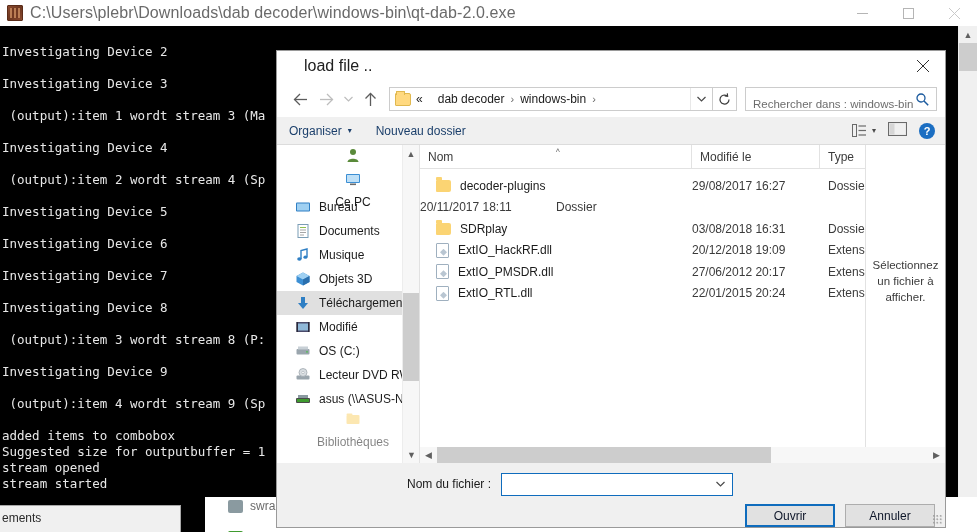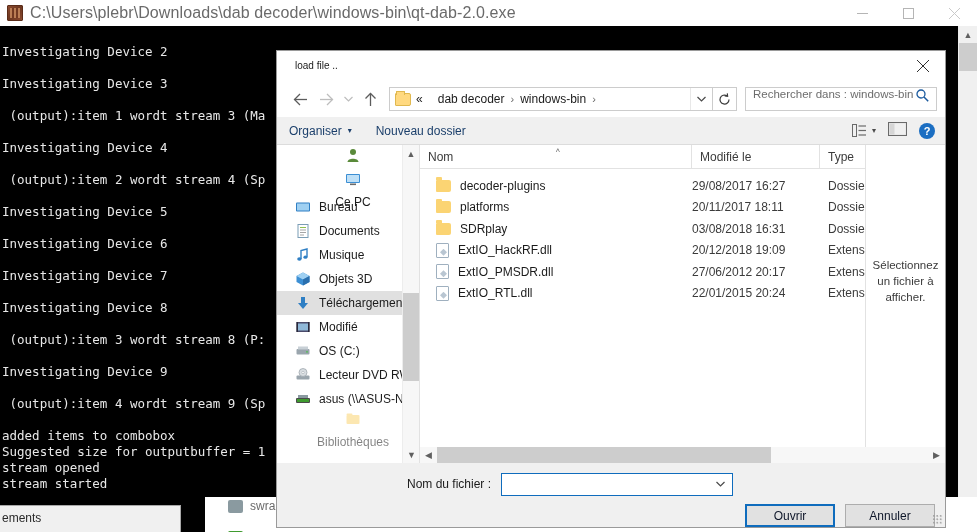--- a/index.html
+++ b/index.html
@@ -94,21 +94,21 @@
     position: absolute; left: 276px; top: 50px; width: 670px; height: 478px;
     background: #f0f0f0;
     border: 1px solid #9a9a9a;
     box-shadow: 0 0 0 0 rgba(0,0,0,0);
   }
   .dlg-titlebar {
     height: 30px; background: #ffffff;
     display:flex; align-items:center; justify-content:space-between;
     border-bottom: 1px solid #ffffff;
   }
-  .dlg-title { font-size: 10px; color:#202020; padding-left: 18px; }
+  .dlg-title { font-size: 16px; color:#202020; padding-left: 27px; }
   .dlg-close {
     width: 45px; height: 30px; display:flex; align-items:center; justify-content:center;
     color:#303030;
   }
 
   
   .navbar {
     height: 36px; background:#ffffff; display:flex; align-items:center;
     padding: 0 8px 0 10px; gap: 0;
   }
@@ -138,21 +138,21 @@
   .addr-caret {
     margin-left:auto; width: 22px; display:flex; align-items:center; justify-content:center;
     color:#4a4a4a; font-size:9px; border-left: 1px solid #e8e8e8; height: 22px;
   }
   .refresh-btn {
     width: 24px; height: 24px; display:flex; align-items:center; justify-content:center;
     color:#3c3c3c; border:1px solid #cccccc; border-left:none; background:#fff;
   }
   .searchbox {
     width: 192px; height:24px; border:1px solid #cccccc; background:#fff;
-    display:flex; align-items:flex-start; margin-left: 8px; flex: none;
+    display:flex; align-items:flex-end; margin-left: 8px; flex: none;
   }
   .search-ph { font-size:11.5px; color:#6d6d6d; padding-left:7px; white-space:nowrap; }
   .search-icon { margin-left:auto; margin-right:7px; color:#1b5a9e; }
 
   
   .toolbar {
     height: 28px; background:#f0f0f0; display:flex; align-items:center;
     padding: 0 10px 0 12px; border-bottom: 1px solid #dcdcdc;
   }
   .tb-item { font-size:12px; color:#1b3f6b; display:flex; align-items:center; gap:6px; }
@@ -629,24 +629,20 @@
         <div class="fl-rows">
           <div class="fl-row" style="margin-top:6px">
             <div class="fl-c-name" style="width:272px">
               <span class="folder-ico"></span>
               <span>decoder-plugins</span>
             </div>
             <div class="fl-c-date" style="width:128px">29/08/2017 16:27</div>
             <div class="fl-c-type" style="width:46px">Dossier</div>
           </div>
           <div class="fl-row">
-            <div class="fl-c-name" style="width:272px">
-              <span class="folder-ico"></span>
-              <span>platforms</span>
-            </div>
             <div class="fl-c-date" style="width:128px">20/11/2017 18:11</div>
             <div class="fl-c-type" style="width:46px">Dossier</div>
           </div>
           <div class="fl-row">
             <div class="fl-c-name" style="width:272px">
               <span class="folder-ico"></span>
               <span>SDRplay</span>
             </div>
             <div class="fl-c-date" style="width:128px">03/08/2018 16:31</div>
             <div class="fl-c-type" style="width:46px">Dossier</div>

